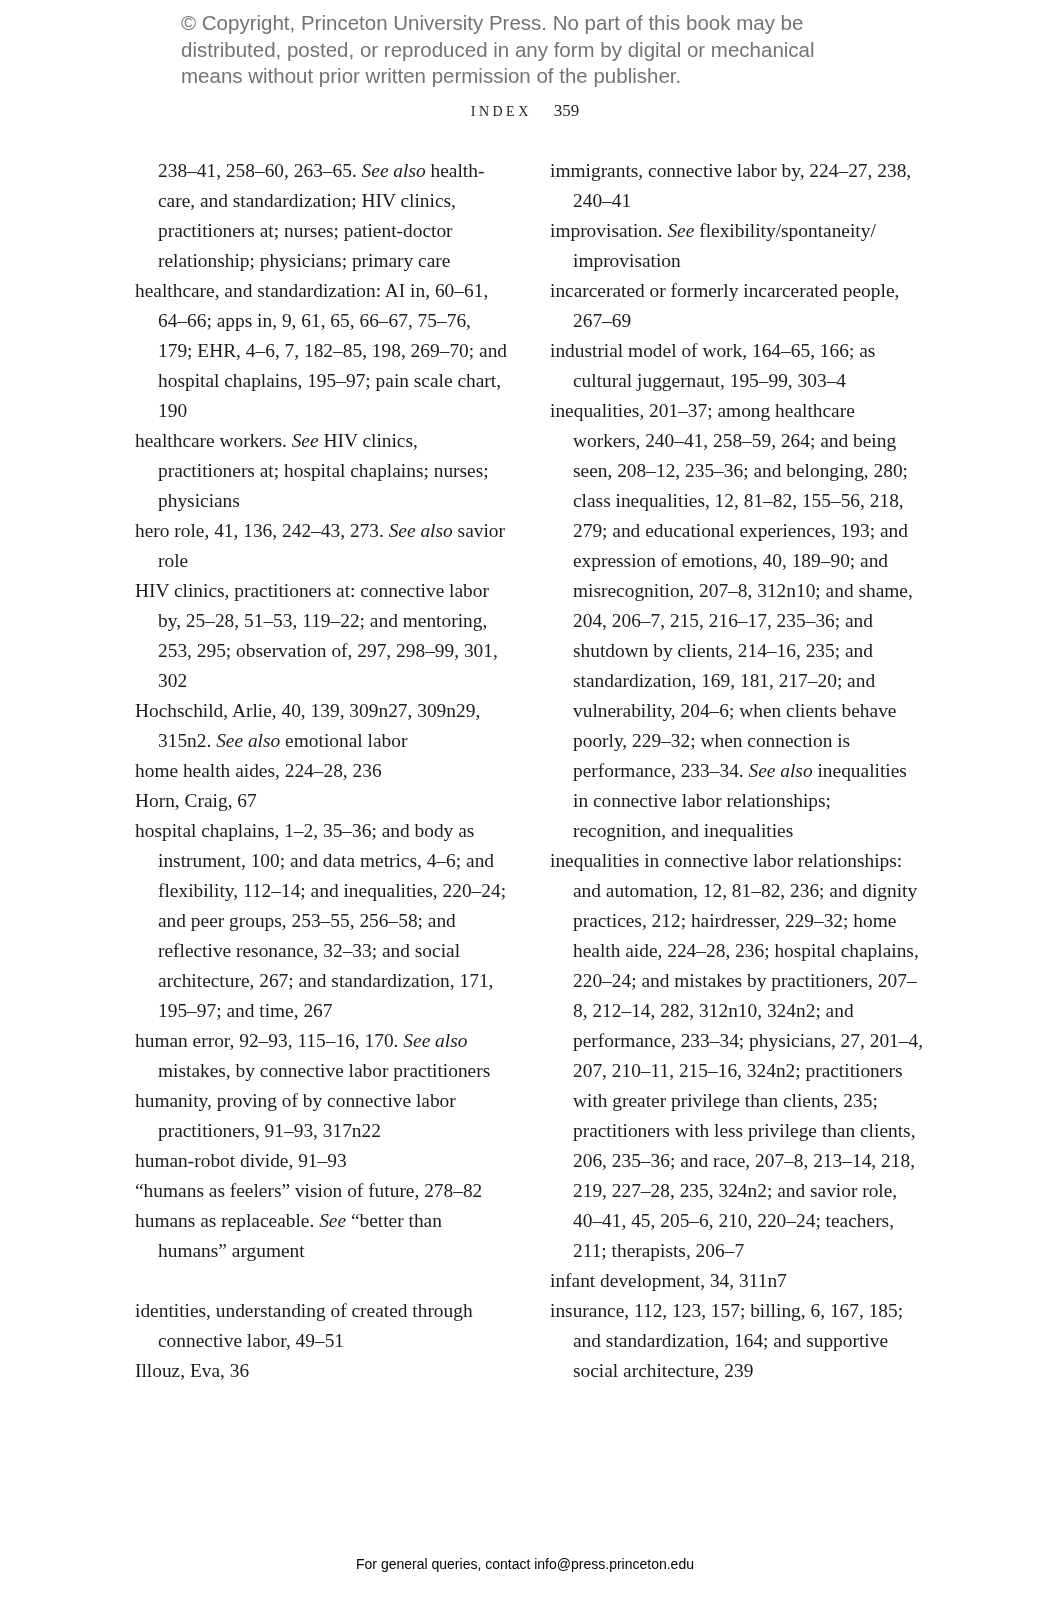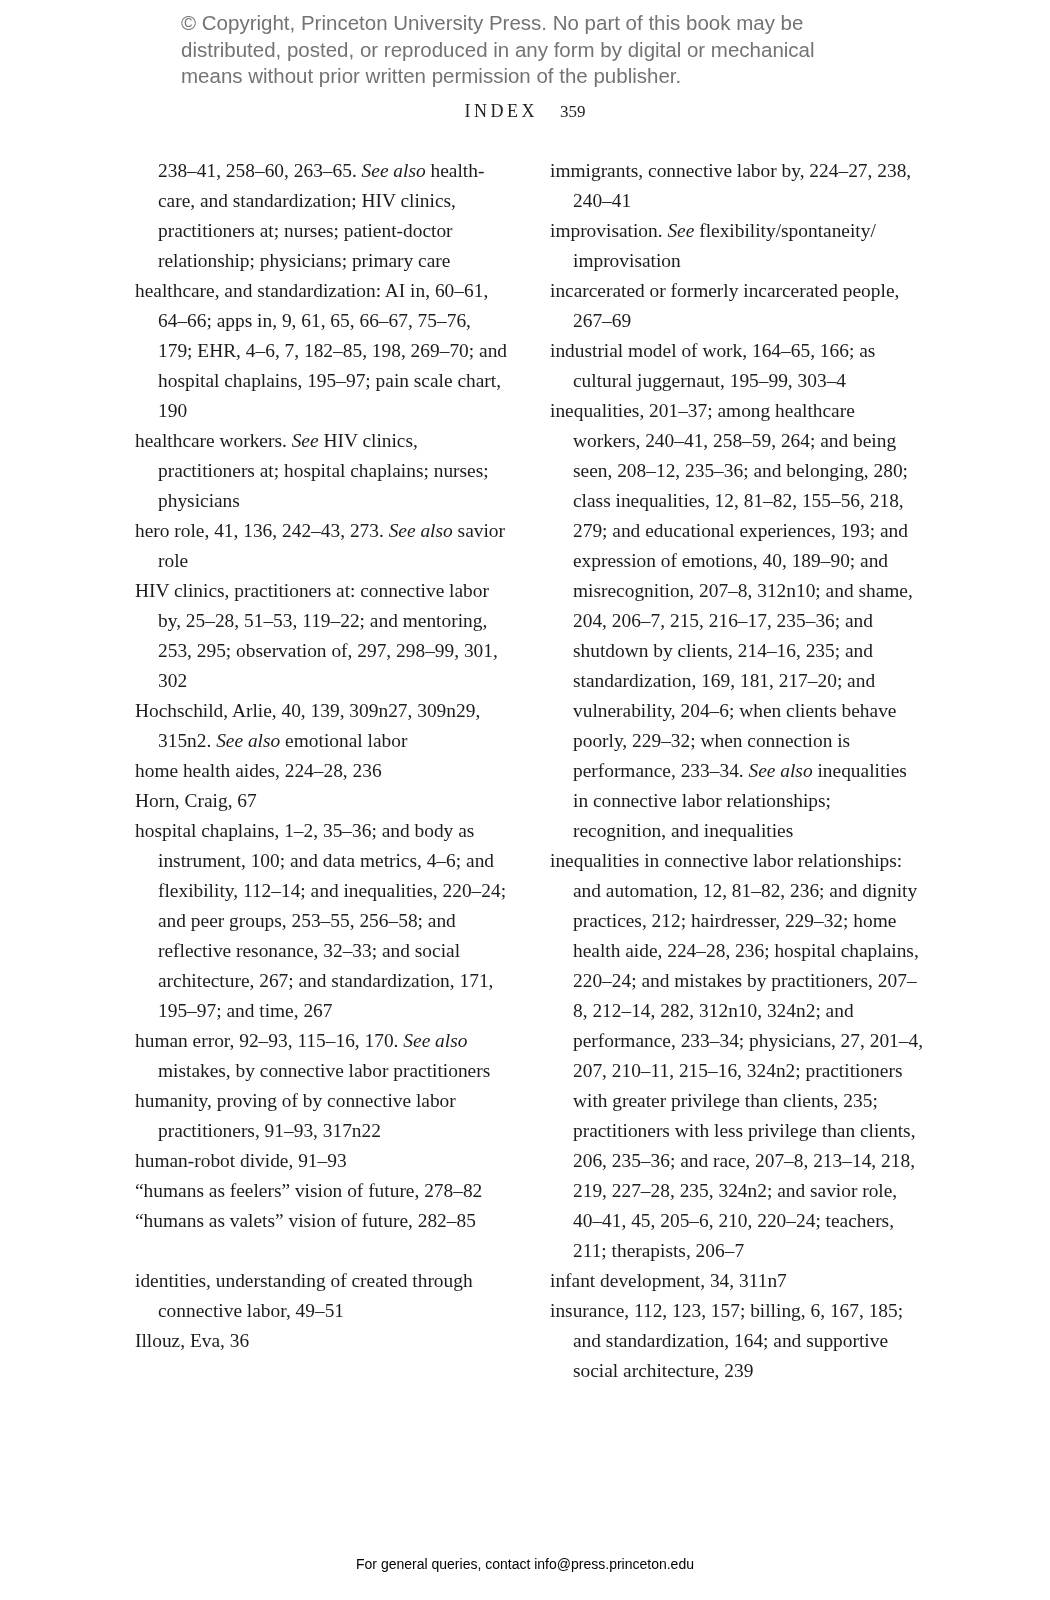--- a/index.html
+++ b/index.html
@@ -29,21 +29,21 @@
       left: 0;
       width: 1050px;
       top: 101px;
       text-align: center;
       font-family: "Liberation Serif", serif;
       font-size: 17px;
       color: #222;
     }
     .running-head .label {
       letter-spacing: 3.5px;
-      font-size: 18px;
+      font-size: 14px;
       margin-right: 22px;
     }
     .column {
       position: absolute;
       top: 156px;
       font-family: "Liberation Serif", serif;
       font-size: 19.4px;
       line-height: 30px;
       color: #1c1c1c;
     }
@@ -83,21 +83,21 @@
     <p class="entry"><span>hero role, 41, 136, 242–43, 273. </span><em>See also</em><span> savior role</span></p>
     <p class="entry"><span>HIV clinics, practitioners at: connective labor by, 25–28, 51–53, 119–22; and mentoring, 253, 295; observation of, 297, 298–99, 301, 302</span></p>
     <p class="entry"><span>Hochschild, Arlie, 40, 139, 309n27, 309n29, 315n2. </span><em>See also</em><span> emotional labor</span></p>
     <p class="entry"><span>home health aides, 224–28, 236</span></p>
     <p class="entry"><span>Horn, Craig, 67</span></p>
     <p class="entry"><span>hospital chaplains, 1–2, 35–36; and body as instrument, 100; and data metrics, 4–6; and flexibility, 112–14; and inequalities, 220–24; and peer groups, 253–55, 256–58; and reflective resonance, 32–33; and social architecture, 267; and standardization, 171, 195–97; and time, 267</span></p>
     <p class="entry"><span>human error, 92–93, 115–16, 170. </span><em>See also</em><span> mistakes, by connective labor practitioners</span></p>
     <p class="entry"><span>humanity, proving of by connective labor practitioners, 91–93, 317n22</span></p>
     <p class="entry"><span>human-robot divide, 91–93</span></p>
     <p class="entry"><span>“humans as feelers” vision of future, 278–82</span></p>
-    <p class="entry"><span>“humans as valets” vision of future, 282–85</span></p>
+    <p class="entry"><span>humans as replaceable. </span><em>See</em><span> “better than humans” argument</span></p>
     <p class="entry gap-before"><span>identities, understanding of created through connective labor, 49–51</span></p>
     <p class="entry"><span>Illouz, Eva, 36</span></p>
   </div>
 <div class="column col-right">
     <p class="entry"><span>immigrants, connective labor by, 224–27, 238, 240–41</span></p>
     <p class="entry"><span>improvisation. </span><em>See</em><span> flexibility/spontaneity/ improvisation</span></p>
     <p class="entry"><span>incarcerated or formerly incarcerated people, 267–69</span></p>
     <p class="entry"><span>industrial model of work, 164–65, 166; as cultural juggernaut, 195–99, 303–4</span></p>
     <p class="entry"><span>inequalities, 201–37; among healthcare workers, 240–41, 258–59, 264; and being seen, 208–12, 235–36; and belonging, 280; class inequalities, 12, 81–82, 155–56, 218, 279; and educational experiences, 193; and expression of emotions, 40, 189–90; and misrecognition, 207–8, 312n10; and shame, 204, 206–7, 215, 216–17, 235–36; and shutdown by clients, 214–16, 235; and standardization, 169, 181, 217–20; and vulnerability, 204–6; when clients behave poorly, 229–32; when connection is performance, 233–34. </span><em>See also</em><span> inequali­ties in connective labor relationships; recognition, and inequalities</span></p>
     <p class="entry"><span>inequalities in connective labor relationships: and automation, 12, 81–82, 236; and dignity practices, 212; hairdresser, 229–32; home health aide, 224–28, 236; hospital chaplains, 220–24; and mistakes by practitioners, 207–8, 212–14, 282, 312n10, 324n2; and performance, 233–34; physicians, 27, 201–4, 207, 210–11, 215–16, 324n2; practi­tioners with greater privilege than clients, 235; practitioners with less privilege than clients, 206, 235–36; and race, 207–8, 213–14, 218, 219, 227–28, 235, 324n2; and savior role, 40–41, 45, 205–6, 210, 220–24; teachers, 211; therapists, 206–7</span></p>

